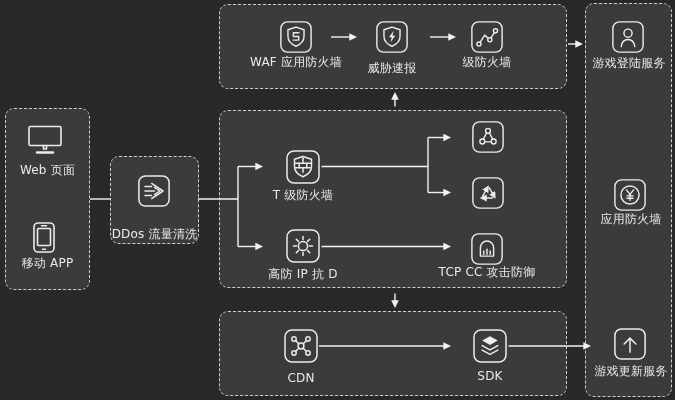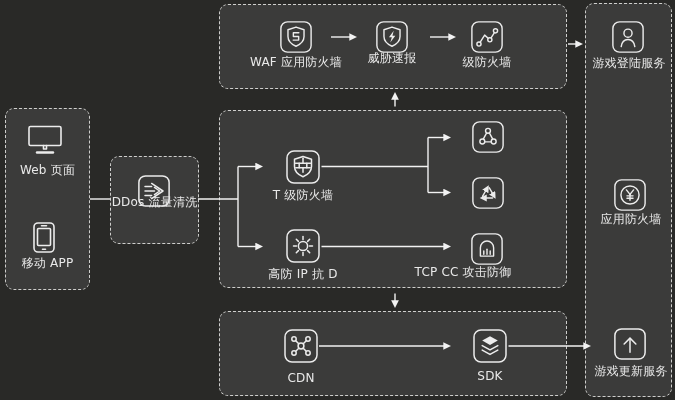--- a/index.html
+++ b/index.html
@@ -73,39 +73,39 @@
   <span class="icon" style="left:137px;top:174px;width:34px;height:34px">
     <svg viewBox="0 0 36 36" stroke="#ececec" stroke-width="1.6" fill="none" stroke-linecap="round" stroke-linejoin="round">
       <rect x="2" y="2" width="32" height="32" rx="7"></rect>
       <path d="M8.5 13.2 H15.5"></path>
         <path d="M8.5 18 H18.5"></path>
         <path d="M8.5 22.8 H15.5"></path>
       <polyline points="15.5,10 27.5,18 15.5,26"></polyline>
       <polyline points="18.5,14.2 24,18 18.5,21.8"></polyline>
     </svg>
   </span>
-  <div class="lbl" style="left:105px;top:196px;width:99px">DDos 流量清洗</div>
+  <div class="lbl" style="left:105px;top:228px;width:99px">DDos 流量清洗</div>
 
   <span class="icon" style="left:279px;top:20px;width:34px;height:34px">
     <svg viewBox="0 0 36 36" stroke="#ececec" stroke-width="1.5" fill="none" stroke-linecap="round" stroke-linejoin="round">
       <rect x="2" y="2" width="32" height="32" rx="7"></rect>
       <path d="M18 7.5 L26.5 10.3 V17.5 C26.5 23 22.2 26 18 27.8 C13.8 26 9.5 23 9.5 17.5 V10.3 Z"></path>
       <polyline points="21,13.5 15.2,13.5 15.2,17.4 20.8,17.4 20.8,21.3 15,21.3"></polyline>
     </svg>
   </span>
   <div class="lbl" style="left:246px;top:56px;width:100px">WAF 应用防火墙</div>
 
   <span class="icon" style="left:375px;top:20px;width:34px;height:34px">
     <svg viewBox="0 0 36 36" stroke="#ececec" stroke-width="1.5" fill="none" stroke-linecap="round" stroke-linejoin="round">
       <rect x="2" y="2" width="32" height="32" rx="7"></rect>
       <path d="M18 7.5 L26.5 10.3 V17.5 C26.5 23 22.2 26 18 27.8 C13.8 26 9.5 23 9.5 17.5 V10.3 Z"></path>
       <polygon points="19.8,11.5 14.8,18.3 17.8,18.3 16.2,23.8 21.5,16.8 18.5,16.8" fill="#ececec" stroke="none"></polygon>
     </svg>
   </span>
-  <div class="lbl" style="left:352px;top:52px;width:80px">威胁速报</div>
+  <div class="lbl" style="left:352px;top:62px;width:80px">威胁速报</div>
 
   <span class="icon" style="left:470px;top:20px;width:34px;height:34px">
     <svg viewBox="0 0 36 36" stroke="#ececec" stroke-width="1.5" fill="none" stroke-linecap="round" stroke-linejoin="round">
       <rect x="2" y="2" width="32" height="32" rx="7"></rect>
       <polyline points="9.5,25.5 15.5,16 21,21 27,11.5"></polyline>
       <circle cx="9.5" cy="25.5" r="2.2" fill="#3b3b3a"></circle>
       <circle cx="21" cy="21" r="2.2" fill="#3b3b3a"></circle>
       <circle cx="27" cy="11.5" r="2.2" fill="#3b3b3a"></circle>
     </svg>
   </span>
@@ -167,21 +167,21 @@
 
   <span class="icon" style="left:470px;top:232px;width:34px;height:34px">
     <svg viewBox="0 0 36 36" stroke="#ececec" stroke-width="1.5" fill="none" stroke-linecap="round" stroke-linejoin="round">
       <rect x="2" y="2" width="32" height="32" rx="7"></rect>
       <path d="M11 25.5 V16.8 C11 12.4 14.1 9.6 18 9.6 C21.9 9.6 25 12.4 25 16.8 V25.5 Z"></path>
       <path d="M14.6 20 V23.6"></path>
         <path d="M18 18.3 V23.6"></path>
         <path d="M21.4 20 V23.6"></path>
     </svg>
   </span>
-  <div class="lbl" style="left:408px;top:266px;width:110px">TCP CC 攻击防御</div>
+  <div class="lbl" style="left:432px;top:266px;width:110px">TCP CC 攻击防御</div>
 
   <span class="icon" style="left:283px;top:328px;width:36px;height:36px">
     <svg viewBox="0 0 36 36" stroke="#ececec" stroke-width="1.5" fill="none" stroke-linecap="round" stroke-linejoin="round">
       <rect x="2" y="2" width="32" height="32" rx="7"></rect>
       <path d="M18 18 L11 11"></path>
         <path d="M18 18 L25 11"></path>
         <path d="M18 18 L11 25"></path>
         <path d="M18 18 L25 25"></path>
       <circle cx="18" cy="18" r="2.9" fill="#3b3b3a"></circle>
       <circle cx="11" cy="11" r="2.2" fill="#3b3b3a"></circle>

